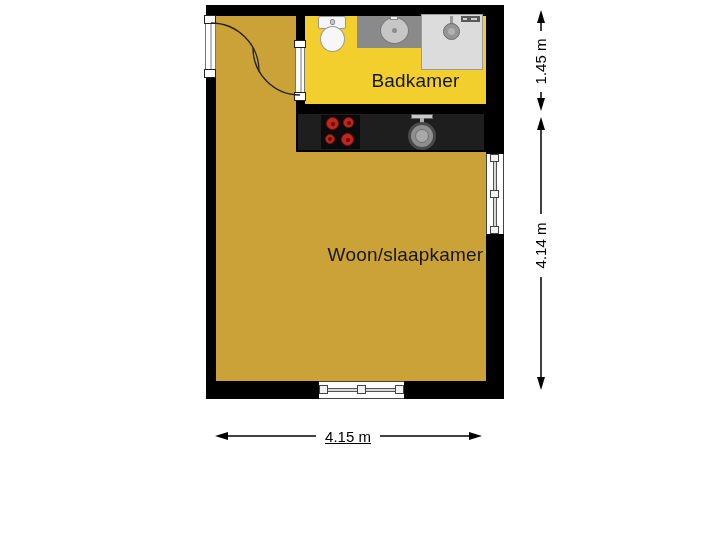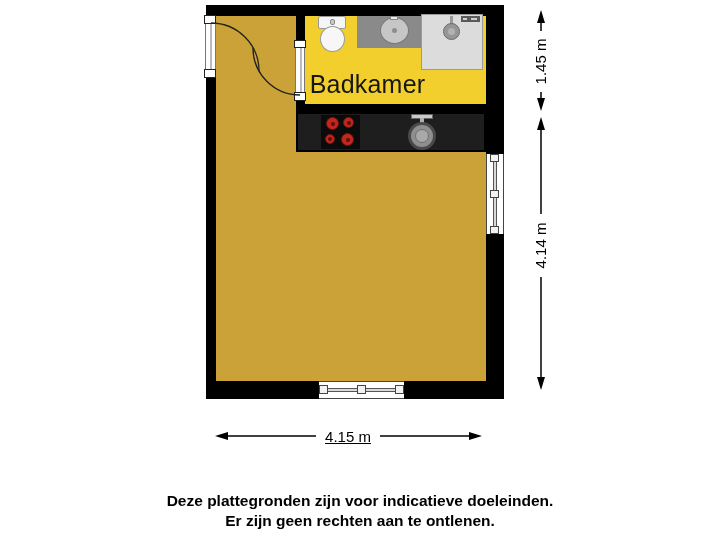--- a/index.html
+++ b/index.html
@@ -8,22 +8,22 @@
     background:var(--background,#fff);
     font-family:"Liberation Sans", sans-serif;
     overflow:hidden;
   }
   #canvas{position:relative;width:720px;height:540px;background:var(--background,#fff);}
   .abs{position:absolute;box-sizing:border-box;}
   .wall{background:var(--wall,#000);}
   .room-gold{background:var(--living_room,#CBA237);}
   .room-yellow{background:var(--bathroom,#F2CF2D);}
   .room-label{
-    color:#161616;font-size:25px;letter-spacing:.2px;
-    text-align:center;white-space:nowrap;
+    color:#161616;font-size:19px;letter-spacing:.2px;
+    text-align:center;white-space:nowrap;margin-left:48px;
   }
   .counter{background:var(--counter,#1E1E1E);border:2px solid #000;}
   .stove{background:var(--stove,#0B0B0B);}
   .burner{background:var(--burner,#C2271E);border-radius:50%;border:1px solid #7c130e;}
   .burner i{position:absolute;left:50%;top:50%;width:4px;height:4px;margin:-2px 0 0 -2px;
     background:#5a0d09;border-radius:50%;display:block;}
   .hinge{background:#fff;border:1px solid #222;}
   .leaf{background:#fff;border:1px solid #777;}
   .leaf i{position:absolute;display:block;background:#bbb;}
   .winframe{background:#fff;}
@@ -154,19 +154,16 @@
     <span class="vtext">1.45 m</span>
   </div>
   <div class="abs chip" style="left:527px;top:214px;width:27px;height:63px;">
     <span class="vtext">4.14 m</span>
   </div>
   <div class="abs chip" style="left:316px;top:424px;width:64px;height:24px;text-decoration:underline;">
     <span>4.15 m</span>
   </div>
 
   <div class="abs room-label" style="left:305px;top:70px;width:125px;">Badkamer</div>
+  <div class="abs room-label" style="left:255px;top:244px;width:205px;">Woon/slaapkamer</div>
 
-  <div class="abs footer" style="left:0;top:491px;">
-    <div>Deze plattegronden zijn voor indicatieve doeleinden.</div>
-    <div>Er zijn geen rechten aan te ontlenen.</div>
-  </div>
 
 </div>
 
 </body></html>

